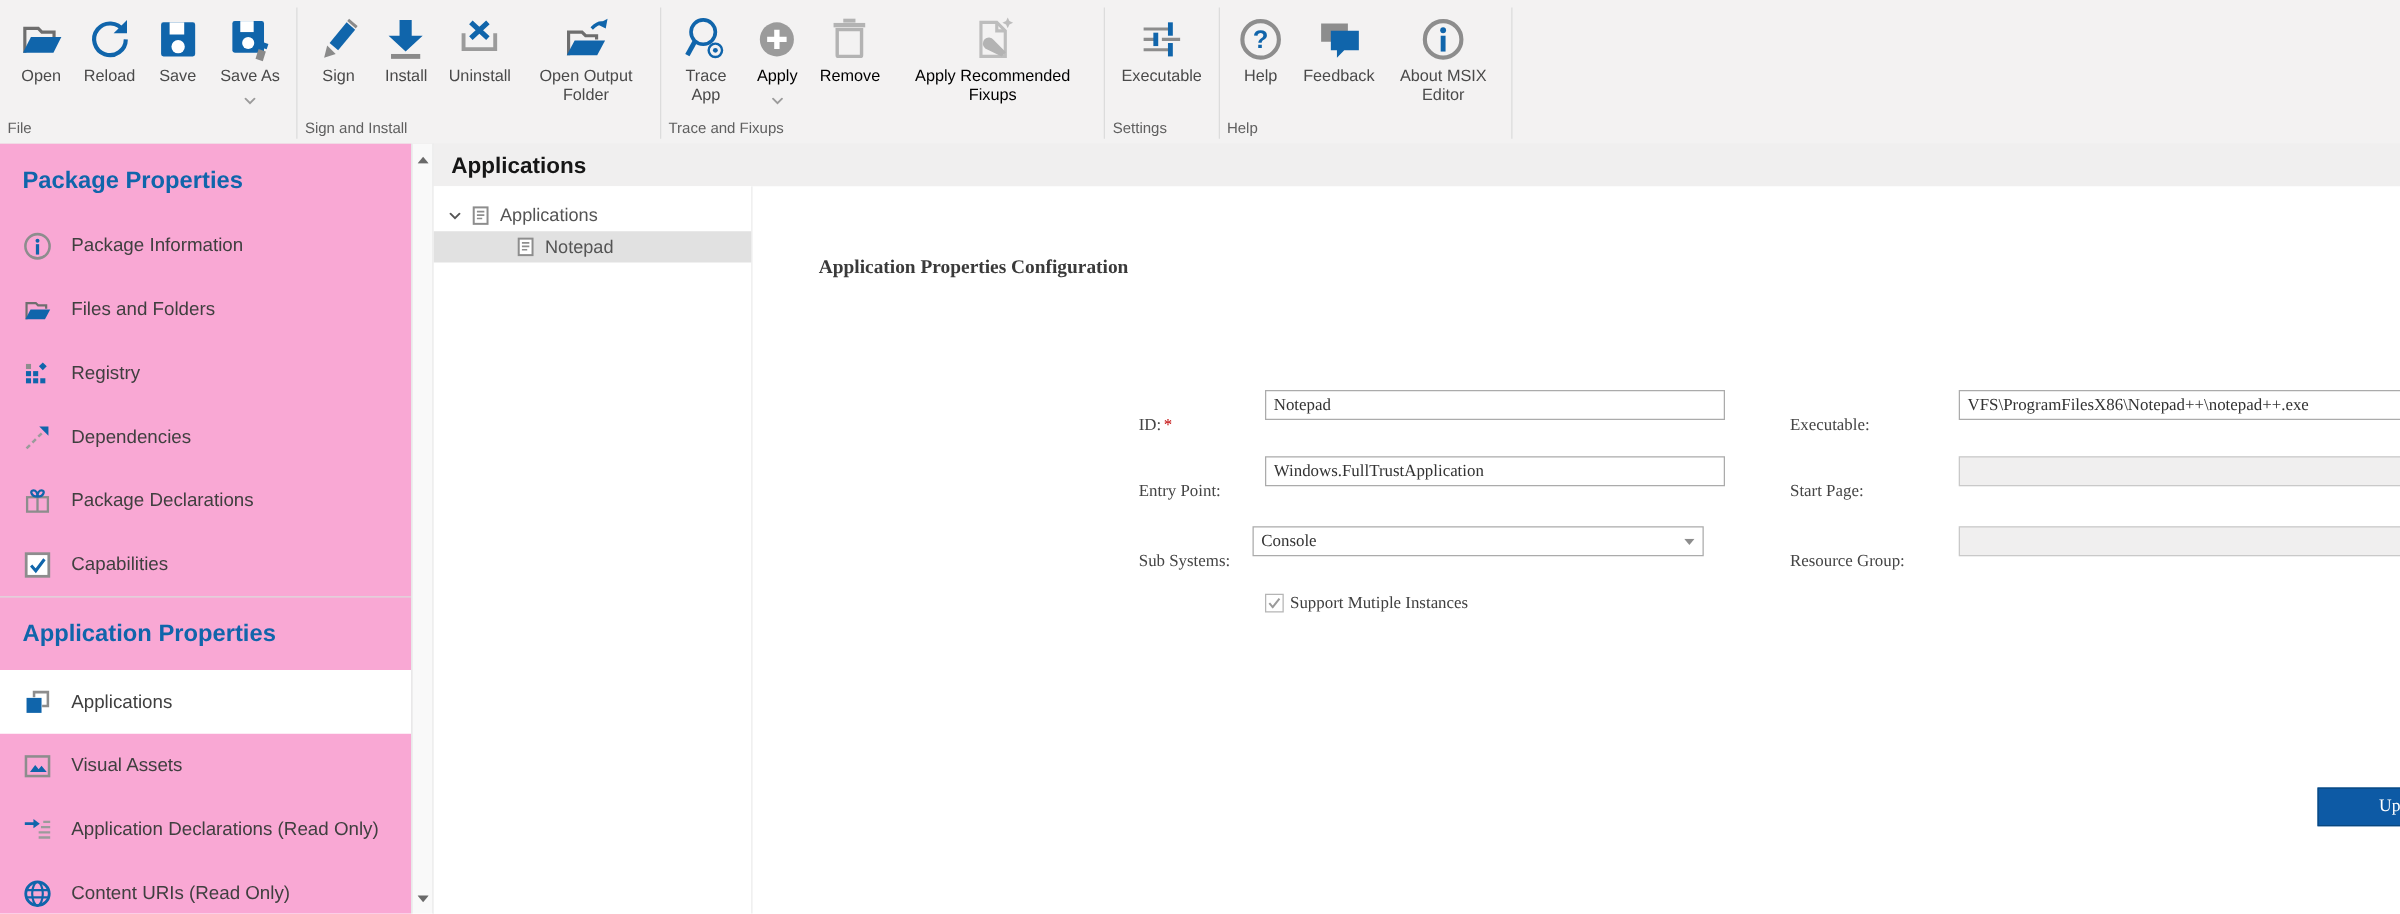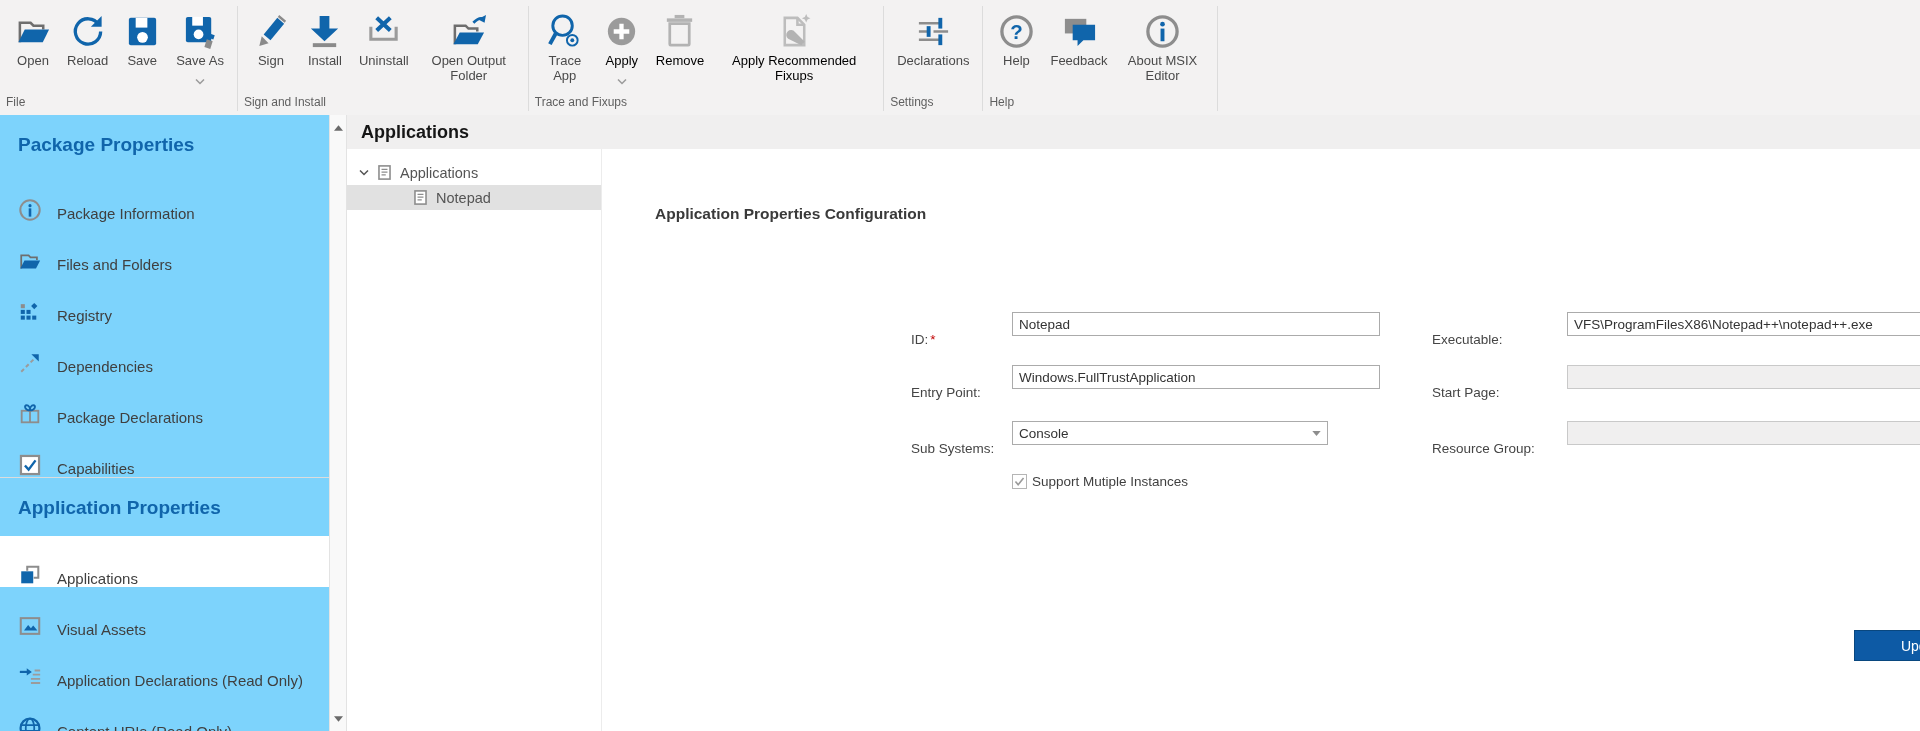--- a/index.html
+++ b/index.html
@@ -18,25 +18,25 @@
   .rbtn{display:flex;flex-direction:column;align-items:center;padding:2px 7px;cursor:pointer;}
   .ricon{width:40px;height:42px;display:flex;align-items:center;justify-content:center;}
   .ricon svg{width:37px;height:37px;}
   .rtext{font-size:13px;color:#4a4a4a;text-align:center;line-height:1.12;margin-top:2px;}
   .rbtn.disabled .rtext{color:#000000;}
   .rchev{margin-top:2px;height:6px;}
   .rglabel{height:17px;font-size:12px;color:#5f5f5f;text-align:left;padding-bottom:3px;}
   .rsep{width:1px;background:#dcdcdc;margin:6px 0 4px 0;}
 
   
-  .sidebar{position:absolute;left:0;top:115px;width:329px;bottom:0;background:#7dd3fc;overflow:hidden;}
+  .sidebar{position:absolute;left:0;top:115px;width:329px;bottom:0;background:#f9a8d4;overflow:hidden;}
   .sheading{color:var(--accent);font-size:19px;font-weight:bold;padding:18px 0 0 18px;line-height:24px;}
   .sitems{margin-top:14px;}
   .sitems.second{margin-top:16px;}
-  .sitem{height:51px;display:flex;align-items:flex-end;padding-left:18px;cursor:pointer;}
+  .sitem{height:51px;display:flex;align-items:center;padding-left:18px;cursor:pointer;}
   .sitem.selected{background:#fff;}
   .sicon{width:24px;height:24px;margin-right:15px;flex:0 0 auto;}
   .sicon svg{width:24px;height:24px;}
   .sitem span.slabel{font-size:15px;color:#3f3f3f;white-space:nowrap;}
   .sdivider{height:1px;background:#dcdcdc;margin:0;}
 
   
   .vscroll{position:absolute;left:329px;top:115px;width:18px;bottom:0;background:#f9f9f9;
     border-left:1px solid #e3e3e3;border-right:1px solid #e3e3e3;box-sizing:border-box;}
   .sarrow{position:absolute;left:0;right:0;height:25px;display:flex;align-items:center;justify-content:center;cursor:pointer;}
@@ -53,21 +53,21 @@
     border-right:1px solid #ececec;padding-top:11px;box-sizing:border-box;}
   .tree-row{height:25px;display:flex;align-items:center;font-size:14.5px;color:#545454;cursor:pointer;}
   .tree-row.root{padding-left:9px;}
   .tree-row.child{padding-left:65px;}
   .tree-row.selected{background:var(--sel);}
   .tchev{width:16px;display:flex;justify-content:center;margin-right:4px;}
   .tchev svg{width:10px;height:6px;}
   .tdoc{width:17px;height:17px;margin-right:7px;flex:0 0 auto;}
   .tdoc svg{width:17px;height:17px;}
 
-  .form-area{position:absolute;left:255px;top:34px;right:0;bottom:0;}
+  .form-area{position:absolute;left:255px;top:34px;right:0;bottom:0;font-family:Liberation Serif, serif;}
   .form-heading{position:absolute;left:53px;top:56px;font-size:15.5px;font-weight:bold;color:#3a3a3a;}
   .flabel{position:absolute;font-size:13.5px;color:#454545;line-height:24px;white-space:nowrap;margin-top:16px;}
   .req{color:var(--req);margin-left:2px;}
   .fld{position:absolute;height:24px;box-sizing:border-box;border:1px solid #ababab;
     font-size:13.5px;color:#333;padding:0 6px;background:#fff;font-family:inherit;outline:none;}
   .fld.disabled{background:#f0efef;border-color:#c9c9c9;}
   .combo{display:flex;align-items:center;justify-content:space-between;cursor:pointer;}
   .combo .ctext{overflow:hidden;white-space:nowrap;text-align:right;}
   .carrow{margin-left:6px;flex:0 0 auto;display:flex;}
   .carrow svg{width:9px;height:5px;}
@@ -230,21 +230,21 @@
       <div class="rbuttons">
         <div class="rbtn">
           <div class="ricon">
             <svg viewBox="0 0 38 38">
               <path d="M4 10.5h22M4 19h10M19 19h15M4 27.5h22" stroke="#8d8d8d" stroke-width="2.6"></path>
               <rect x="24" y="5" width="4" height="11" fill="#1065ab"></rect>
               <rect x="12" y="13.5" width="4" height="11" fill="#1065ab"></rect>
               <rect x="24" y="22" width="4" height="11" fill="#1065ab"></rect>
             </svg>
           </div>
-          <div class="rtext">Declarations</div>
+          <div class="rtext">Executable</div>
         </div>
       </div>
       <div class="rglabel">Settings</div>
     </div>
     <div class="rsep"></div>
     <div class="rgroup">
       <div class="rbuttons">
         <div class="rbtn">
           <div class="ricon">
             <svg viewBox="0 0 38 38">
@@ -426,21 +426,21 @@
 
     </div>
 
     <div class="flabel" style="left:309px;top:216px">Entry Point:</div>
     <input class="fld" style="left: 410px; top: 216px; width: 368px;" value="Windows.FullTrustApplication">
 
     <div class="flabel" style="left:830px;top:216px">Start Page:</div>
     <input class="fld disabled" style="left: 965px; top: 216px; width: 425px;" disabled="" value="">
 
     <div class="flabel" style="left:309px;top:272px">Sub Systems:</div>
-    <div class="fld combo" style="left:410px;top:272px;width:316px">
+    <div class="fld combo" style="left:400px;top:272px;width:361px">
       <span class="ctext">Console</span>
       <span class="carrow">
         <svg viewBox="0 0 10 6">
             <path d="M0 0h10L5 6z" fill="#8d8d8d"></path>
           </svg>
       </span>
     </div>
 
     <div class="flabel" style="left:830px;top:272px">Resource Group:</div>
     <input class="fld disabled" style="left: 965px; top: 272px; width: 425px;" disabled="" value="">

